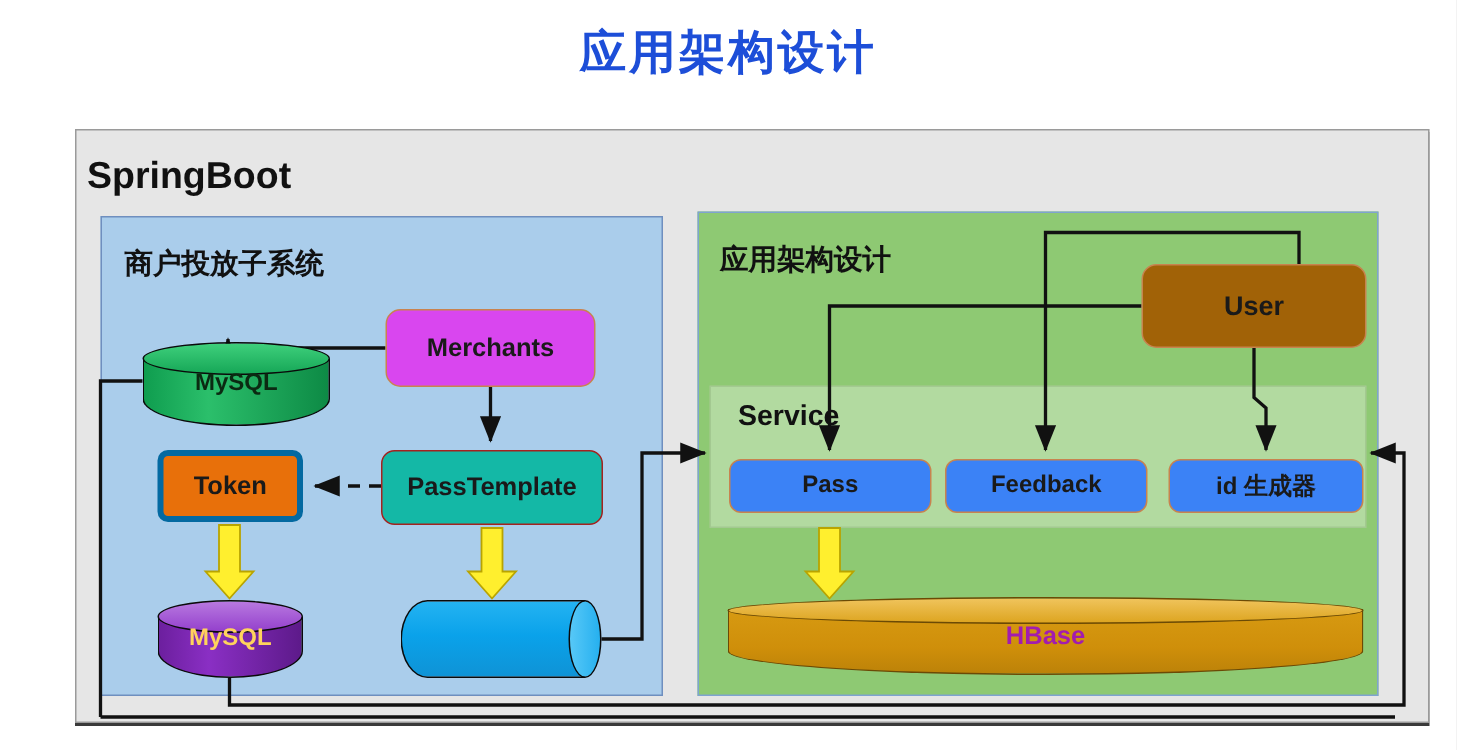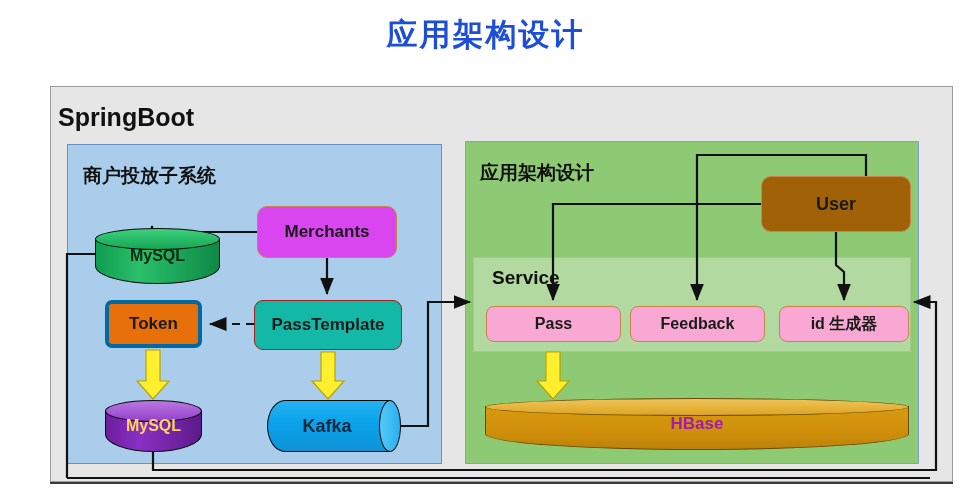--- a/index.html
+++ b/index.html
@@ -91,21 +91,21 @@
   }
   .box-user{
     left:761px;top:176px;width:150px;height:56px;
     background:#a16207;border:1px solid #c8834f;
     font-size:18px;
     border-radius:10px;
   }
   .box-service{
     position:absolute;top:306px;height:36px;
     display:flex;align-items:center;justify-content:center;
-    background:#f9a8d4;border:1px solid #c8834f;
+    background:#3b82f6;border:1px solid #c8834f;
     border-radius:8px;
     font-size:16px;font-weight:bold;color:#1a1a1a;
     box-sizing:border-box;
   }
   .svc-pass{left:486px;width:135px;}
   .svc-feedback{left:630px;width:135px;}
   .svc-id{left:779px;width:130px;}
 
   
   .cyl{position:absolute;}
@@ -259,21 +259,20 @@
 
   <div class="cyl cyl-redis">
     <div class="body"></div>
     <div class="top"></div>
     <div class="cap">MySQL</div>
   </div>
 
   <div class="cyl-h cyl-kafka">
     <div class="body"></div>
     <div class="rightcap"></div>
-    <div class="cap">Kafka</div>
   </div>
 
   <div class="box box-user">User</div>
 
   <div class="box-service svc-pass">Pass</div>
   <div class="box-service svc-feedback">Feedback</div>
   <div class="box-service svc-id">id 生成器</div>
 
   <div class="cyl-flat">
     <div class="body"></div>

